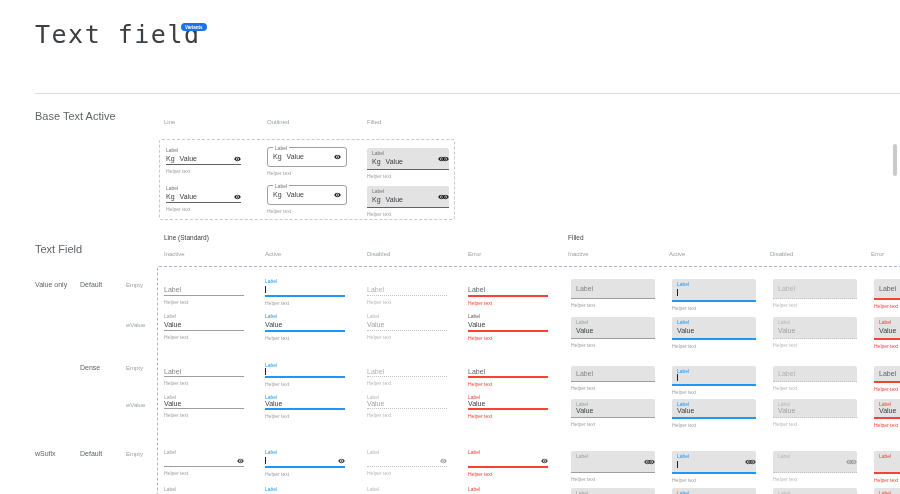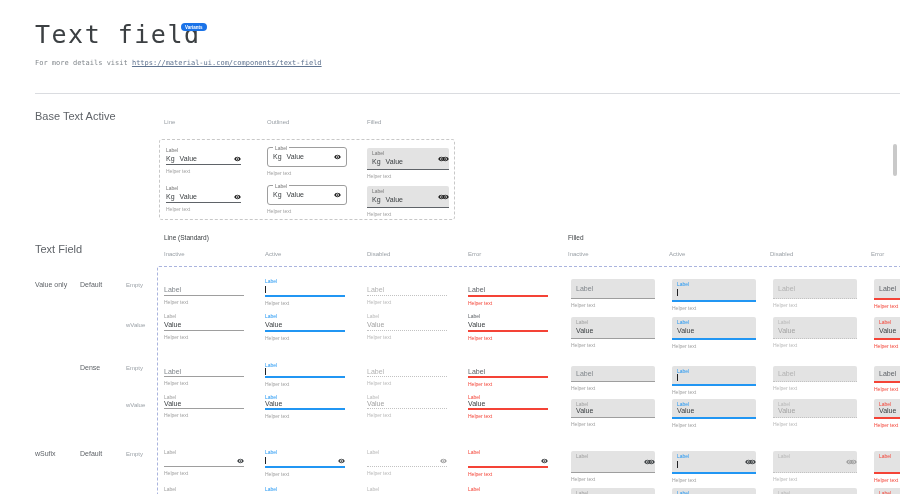--- a/index.html
+++ b/index.html
@@ -50,23 +50,20 @@
     padding:0 2px; font-size:5px; line-height:7px; }
   .kg { margin-right:5px; }
 </style>
 </head>
 <body>
 
 <div class="canvas">
 
   <div class="abs title">Text field</div>
   <div class="abs badge">Variants</div>
-  <div class="abs subtitle">
-    <span>For more details visit </span><span class="link">https://material-ui.com/components/text-field</span>
-  </div>
   <div class="abs divider"></div>
 
   <div class="abs section-h" style="left:35px;top:110px">Base Text Active</div>
   <div class="abs col-h" style="left:164px;top:119px">Line</div>
   <div class="abs col-h" style="left:267px;top:119px">Outlined</div>
   <div class="abs col-h" style="left:367px;top:119px">Filled</div>
   <div class="abs base-frame"></div>
   <div id="base-fields">
       <div class="tf" style="left: 166px; top: 147px; width: 75px; position: absolute;">
         <div class="tf-label" style="color: rgb(117, 117, 117);">Label</div>

